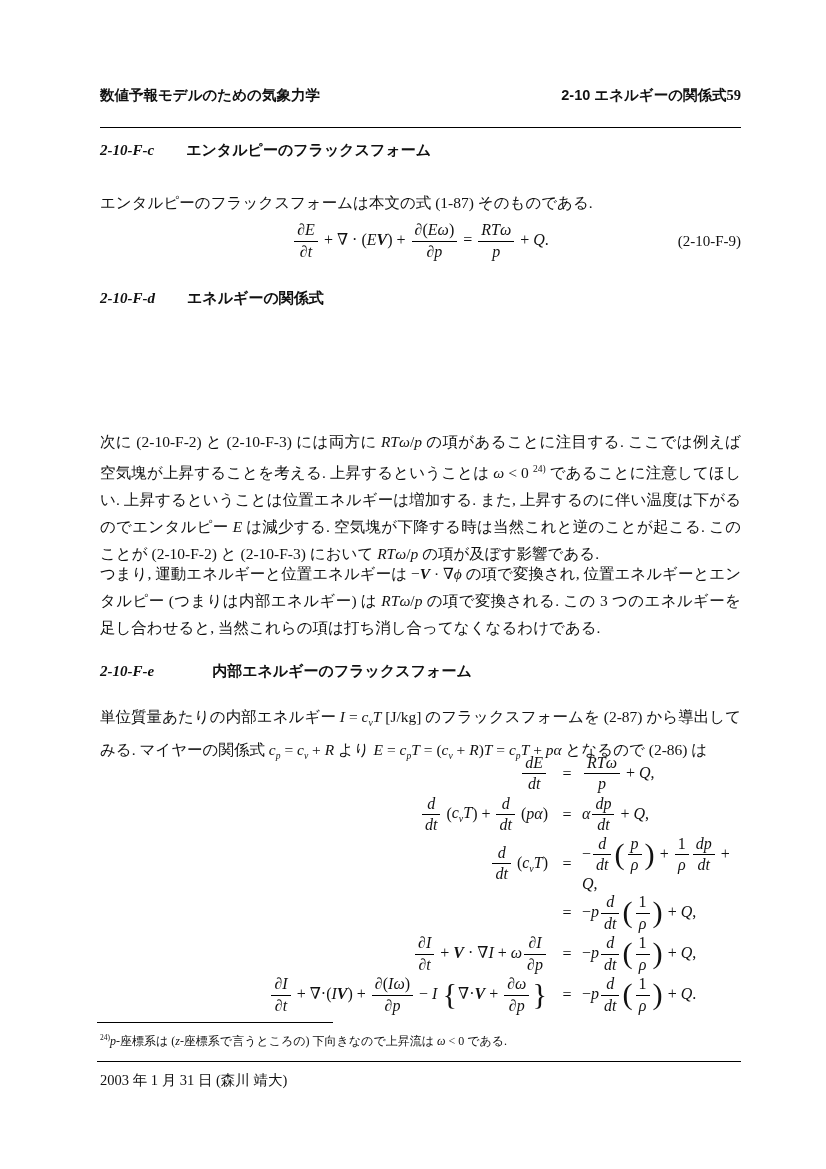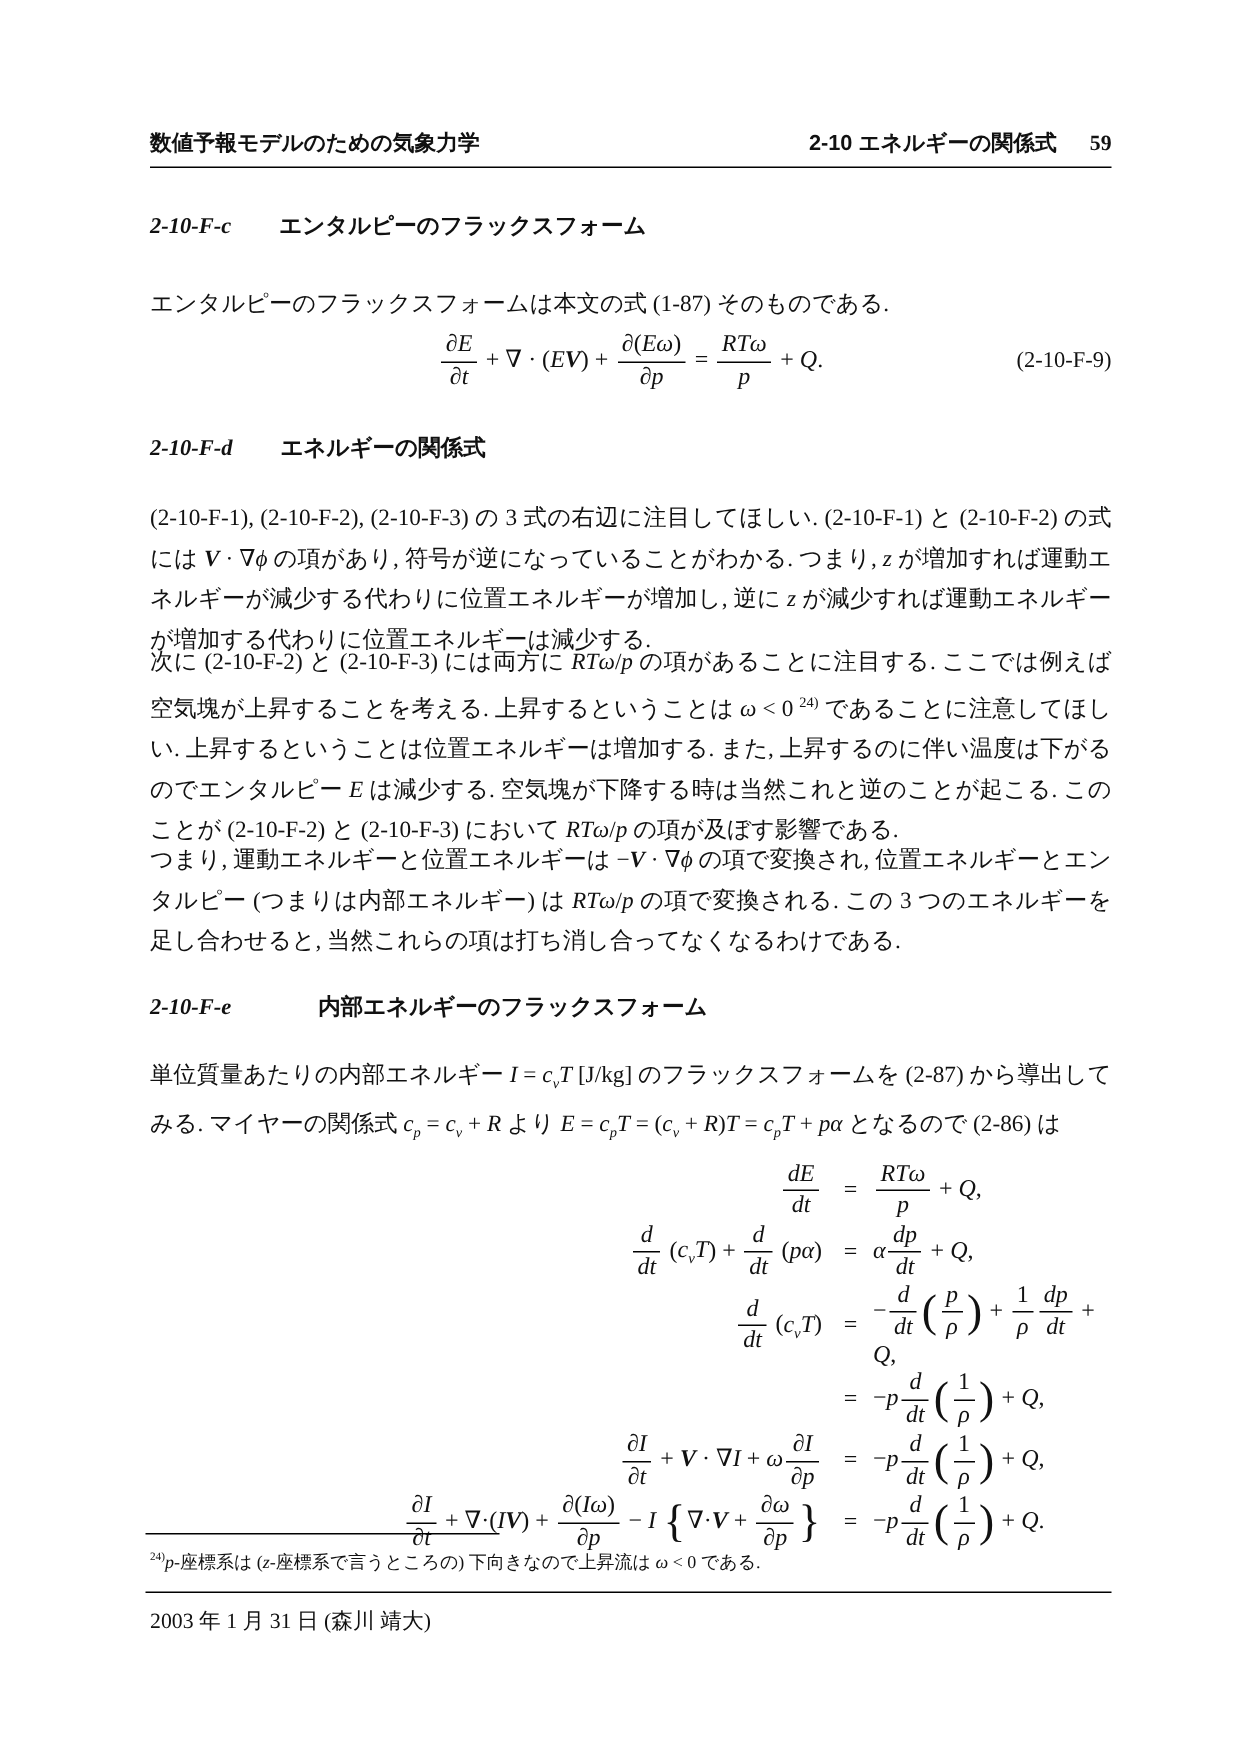--- a/index.html
+++ b/index.html
@@ -3,44 +3,44 @@
 <meta charset="utf-8">
 <style>
   html,body{margin:0;padding:0;background:#ffffff;}
   body{width:826px;height:1169px;position:relative;overflow:hidden;
        font-family:"Liberation Serif","DejaVu Serif",serif;color:#111;}
   .page{position:absolute;inset:0;background:#fff;}
 
   
   .hdr{position:absolute;left:100px;top:86px;width:641px;
        display:flex;justify-content:space-between;align-items:center;
-       border-bottom:1px solid #000;padding-bottom:6px;
+       border-bottom:1px solid #000;padding-bottom:22px;
        font-weight:bold;font-size:14.5px;}
   .hdr .hl{font-family:"Liberation Sans","DejaVu Sans",sans-serif;}
-  .hdr .hr{display:flex;gap:22px;align-items:baseline;}
+  .hdr .hr{display:flex;align-items:baseline;}
   .hdr .hr .hsec{font-family:"Liberation Sans","DejaVu Sans",sans-serif;}
   .hdr .pg{font-family:"Liberation Serif",serif;}
 
   
   .shead{position:absolute;left:100px;width:641px;font-weight:bold;font-size:15px;}
   .shead .snum{margin-right:32px;font-style:italic;}
   .shead.widegap .snum{margin-right:58px;}
   .shead .stitle{font-family:"Liberation Sans","DejaVu Sans",sans-serif;}
 
   
   .para{position:absolute;left:100px;width:641px;margin:0;
         font-size:15.5px;line-height:27px;text-align:justify;}
 
   
   .eqline{position:absolute;left:100px;width:641px;height:54px;
           display:flex;align-items:center;justify-content:center;font-size:16px;}
   .eqtag{position:absolute;right:0;top:50%;transform:translateY(-50%);font-size:15px;}
 
   
-  .eqarray{position:absolute;left:100px;top:753px;width:641px;font-size:16px;margin-top:20px;}
+  .eqarray{position:absolute;left:100px;top:753px;width:641px;font-size:16px;}
   .eqrow{display:grid;grid-template-columns:452px 30px 1fr;align-items:center;min-height:41px;}
   .eqrow .lhs{text-align:right;padding-right:4px;}
   .eqrow .rel{text-align:center;}
   .eqrow .rhs{text-align:left;}
 
   
   .fr{display:inline-block;vertical-align:middle;text-align:center;margin:0 2px;}
   .fr .n{display:block;padding:0 3px 1px;border-bottom:1px solid #000;line-height:1.15;}
   .fr .d{display:block;padding:1px 3px 0;line-height:1.15;}
   .bv{font-style:italic;font-weight:bold;}
@@ -79,21 +79,20 @@
 
   <div class="eqline" style="top:214px">
     <span class="eqbody"><span class="fr"><span class="n">∂<i>E</i></span><span class="d">∂<i>t</i></span></span> + ∇ · (<i>E</i><span class="bv">V</span>) + <span class="fr"><span class="n">∂(<i>Eω</i>)</span><span class="d">∂<i>p</i></span></span> = <span class="fr"><span class="n"><i>RTω</i></span><span class="d"><i>p</i></span></span> + <i>Q</i>.</span>
     <span class="eqtag">(2-10-F-9)</span>
   </div>
 
   <div class="shead" style="top:289px">
     <span class="snum">2-10-F-d</span><span class="stitle">エネルギーの関係式</span>
   </div>
 
-  <p class="para" style="top:332px">(2-10-F-1), (2-10-F-2), (2-10-F-3) の 3 式の右辺に注目してほしい. (2-10-F-1) と (2-10-F-2) の式には <span class="bv">V</span> · ∇<i>ϕ</i> の項があり, 符号が逆になっていることがわかる. つまり, <i>z</i> が増加すれば運動エネルギーが減少する代わりに位置エネルギーが増加し, 逆に <i>z</i> が減少すれば運動エネルギーが増加する代わりに位置エネルギーは減少する.</p>
 
   <p class="para" style="top:428px">次に (2-10-F-2) と (2-10-F-3) には両方に <i>RTω</i>/<i>p</i> の項があることに注目する. ここでは例えば空気塊が上昇することを考える. 上昇するということは <i>ω</i> &lt; 0 <sup>24)</sup> であることに注意してほしい. 上昇するということは位置エネルギーは増加する. また, 上昇するのに伴い温度は下がるのでエンタルピー <i>E</i> は減少する. 空気塊が下降する時は当然これと逆のことが起こる. このことが (2-10-F-2) と (2-10-F-3) において <i>RTω</i>/<i>p</i> の項が及ぼす影響である.</p>
 
   <p class="para" style="top:560px">つまり, 運動エネルギーと位置エネルギーは −<span class="bv">V</span> · ∇<i>ϕ</i> の項で変換され, 位置エネルギーとエンタルピー (つまりは内部エネルギー) は <i>RTω</i>/<i>p</i> の項で変換される. この 3 つのエネルギーを足し合わせると, 当然これらの項は打ち消し合ってなくなるわけである.</p>
 
   <div class="shead widegap" style="top:662px">
     <span class="snum">2-10-F-e</span><span class="stitle">内部エネルギーのフラックスフォーム</span>
   </div>
 
   <p class="para" style="top:703px">単位質量あたりの内部エネルギー <i>I</i> = <i>c<sub>v</sub>T</i> [J/kg] のフラックスフォームを (2-87) から導出してみる. マイヤーの関係式 <i>c<sub>p</sub></i> = <i>c<sub>v</sub></i> + <i>R</i> より <i>E</i> = <i>c<sub>p</sub>T</i> = (<i>c<sub>v</sub></i> + <i>R</i>)<i>T</i> = <i>c<sub>p</sub>T</i> + <i>pα</i> となるので (2-86) は</p>

